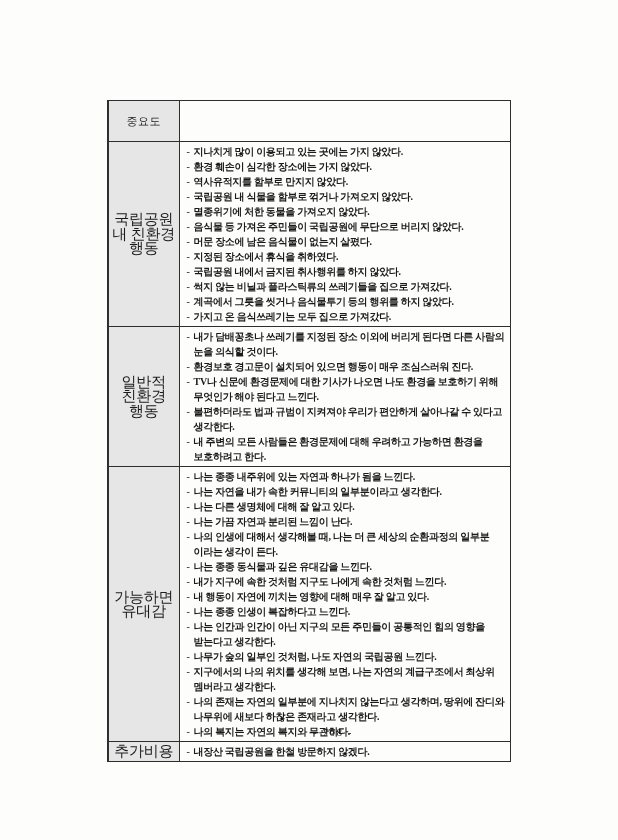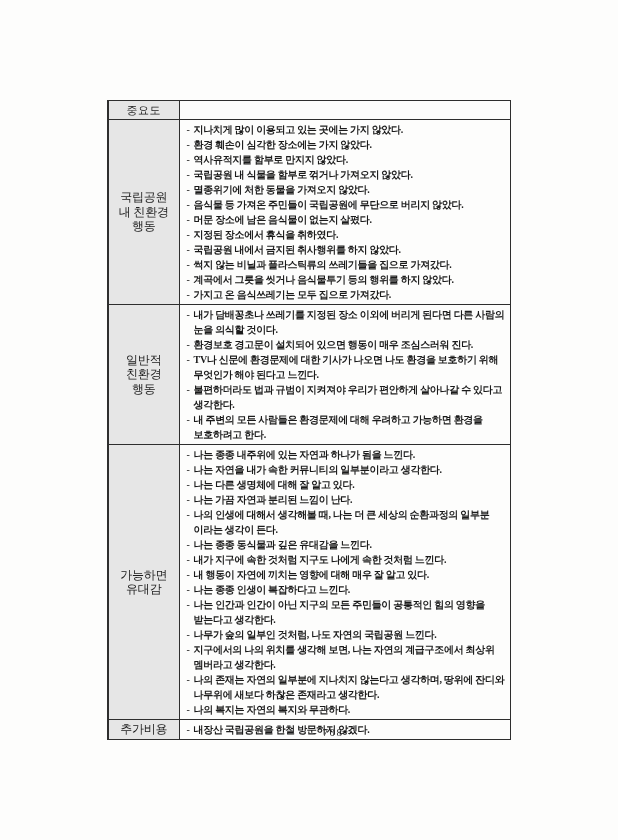--- a/index.html
+++ b/index.html
@@ -31,29 +31,29 @@
   }
   .survey-table td {
     border: 1px solid var(--border);
   }
   .col-cat { width: 71px; }
   .header-cell {
     background: var(--shade);
     text-align: center;
     font-size: 11px;
     height: 16px;
-    padding: 1px 0;
+    padding: 12px 0;
     letter-spacing: 0.5px;
   }
   .header-empty-cell { background: transparent; }
   .cat-cell {
     background: var(--shade);
     text-align: center;
     vertical-align: middle;
-    font-size: 12px;
+    font-size: 15px;
     line-height: 14.5px;
     white-space: pre-line;
     letter-spacing: -0.2px;
     padding: 1px 2px;
   }
   .items-cell {
     vertical-align: top;
     padding: 2px 5px 2px 7px;
     background: transparent;
   }

